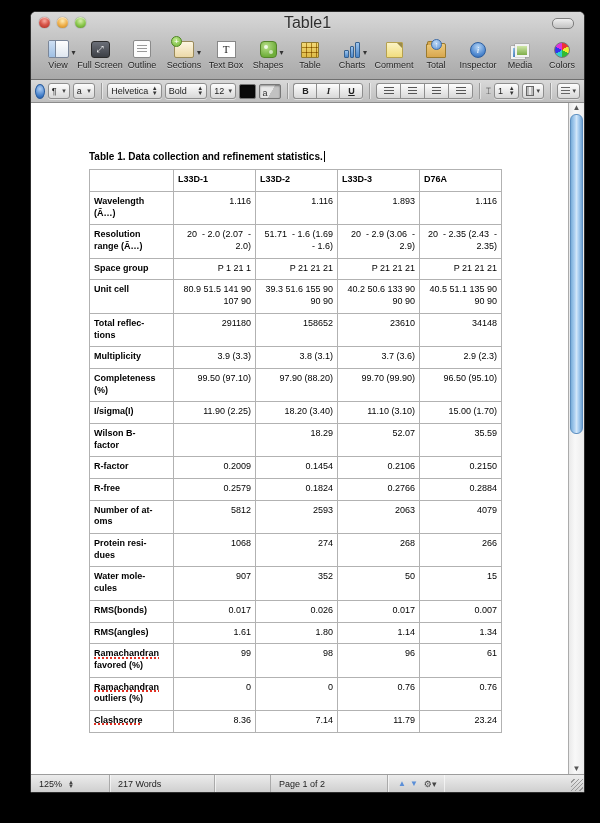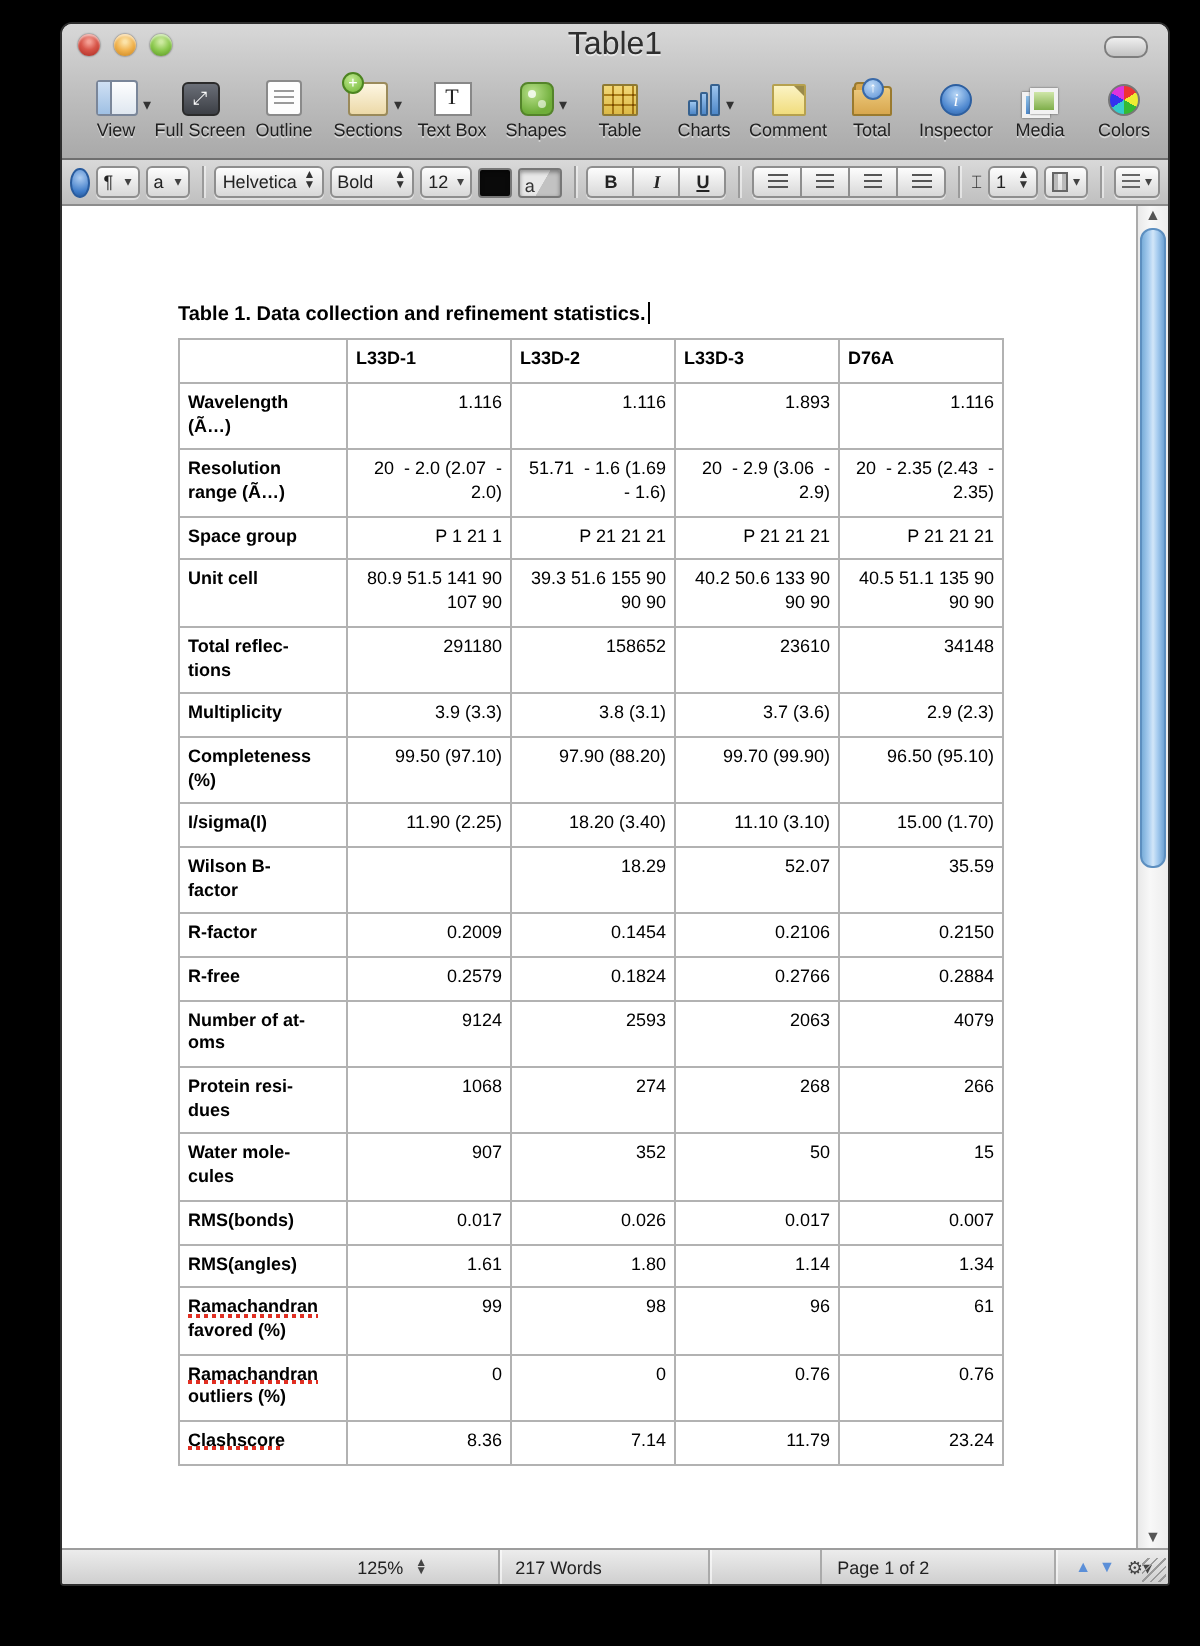--- a/index.html
+++ b/index.html
@@ -96,21 +96,21 @@
   .sq{text-decoration:underline;text-decoration-style:dotted;text-decoration-color:#e02f22;text-decoration-thickness:2px;}
   
   .scroll{width:15px;border-left:1px solid #ababab;background:linear-gradient(90deg,#e9e9e9,#f8f8f8 40%,#ececec);position:relative;}
   .sarrow{position:absolute;left:0;right:0;text-align:center;font-size:8px;color:#555;}
   .sarrow.up{top:0;} .sarrow.down{bottom:1px;}
   .thumb{position:absolute;left:1px;width:11px;top:11px;height:318px;border-radius:6px;
     background:linear-gradient(90deg,#79add9 0%,#a8cdf0 30%,#d2e6f8 50%,#a8cdf0 70%,#6fa3d4 100%);
     border:1px solid #5d8fc0;}
   
   .statusbar{height:17px;background:linear-gradient(#ececec,#cfcfcf);border-top:1px solid #9d9d9d;
-    display:flex;align-items:stretch;font-size:9px;color:#222;position:relative;justify-content:flex-end;}
+    display:flex;align-items:stretch;font-size:9px;color:#222;position:relative;}
   .seg{display:flex;align-items:center;padding:0 8px;border-right:1px solid #aaa;box-shadow:1px 0 0 rgba(255,255,255,.6);}
   .zoomstep{display:inline-flex;flex-direction:column;justify-content:center;margin-left:6px;line-height:4px;font-size:6px;color:#444;}
   .navtri{font-size:8px;margin:0 2px;}
   .navtri.up{color:#5b8fd8;} .navtri.dn{color:#5b8fd8;}
   .gear{font-size:9px;color:#444;margin-left:4px;}
   .grip{position:absolute;right:1px;bottom:1px;width:12px;height:12px;
     background:repeating-linear-gradient(135deg,transparent 0 2px,#9a9a9a 2px 3px);}
 </style>
 </head>
 <body>
@@ -388,21 +388,21 @@
             <tr>
               <th class="rl">R-free</th>
               <td class="val">0.2579</td>
               <td class="val">0.1824</td>
               <td class="val">0.2766</td>
               <td class="val">0.2884</td>
             </tr>
             <tr>
               <th class="rl">Number of at-
 oms</th>
-              <td class="val">9124</td>
+              <td class="val">5812</td>
               <td class="val">2593</td>
               <td class="val">2063</td>
               <td class="val">4079</td>
             </tr>
             <tr>
               <th class="rl">Protein resi-
 dues</th>
               <td class="val">1068</td>
               <td class="val">274</td>
               <td class="val">268</td>

